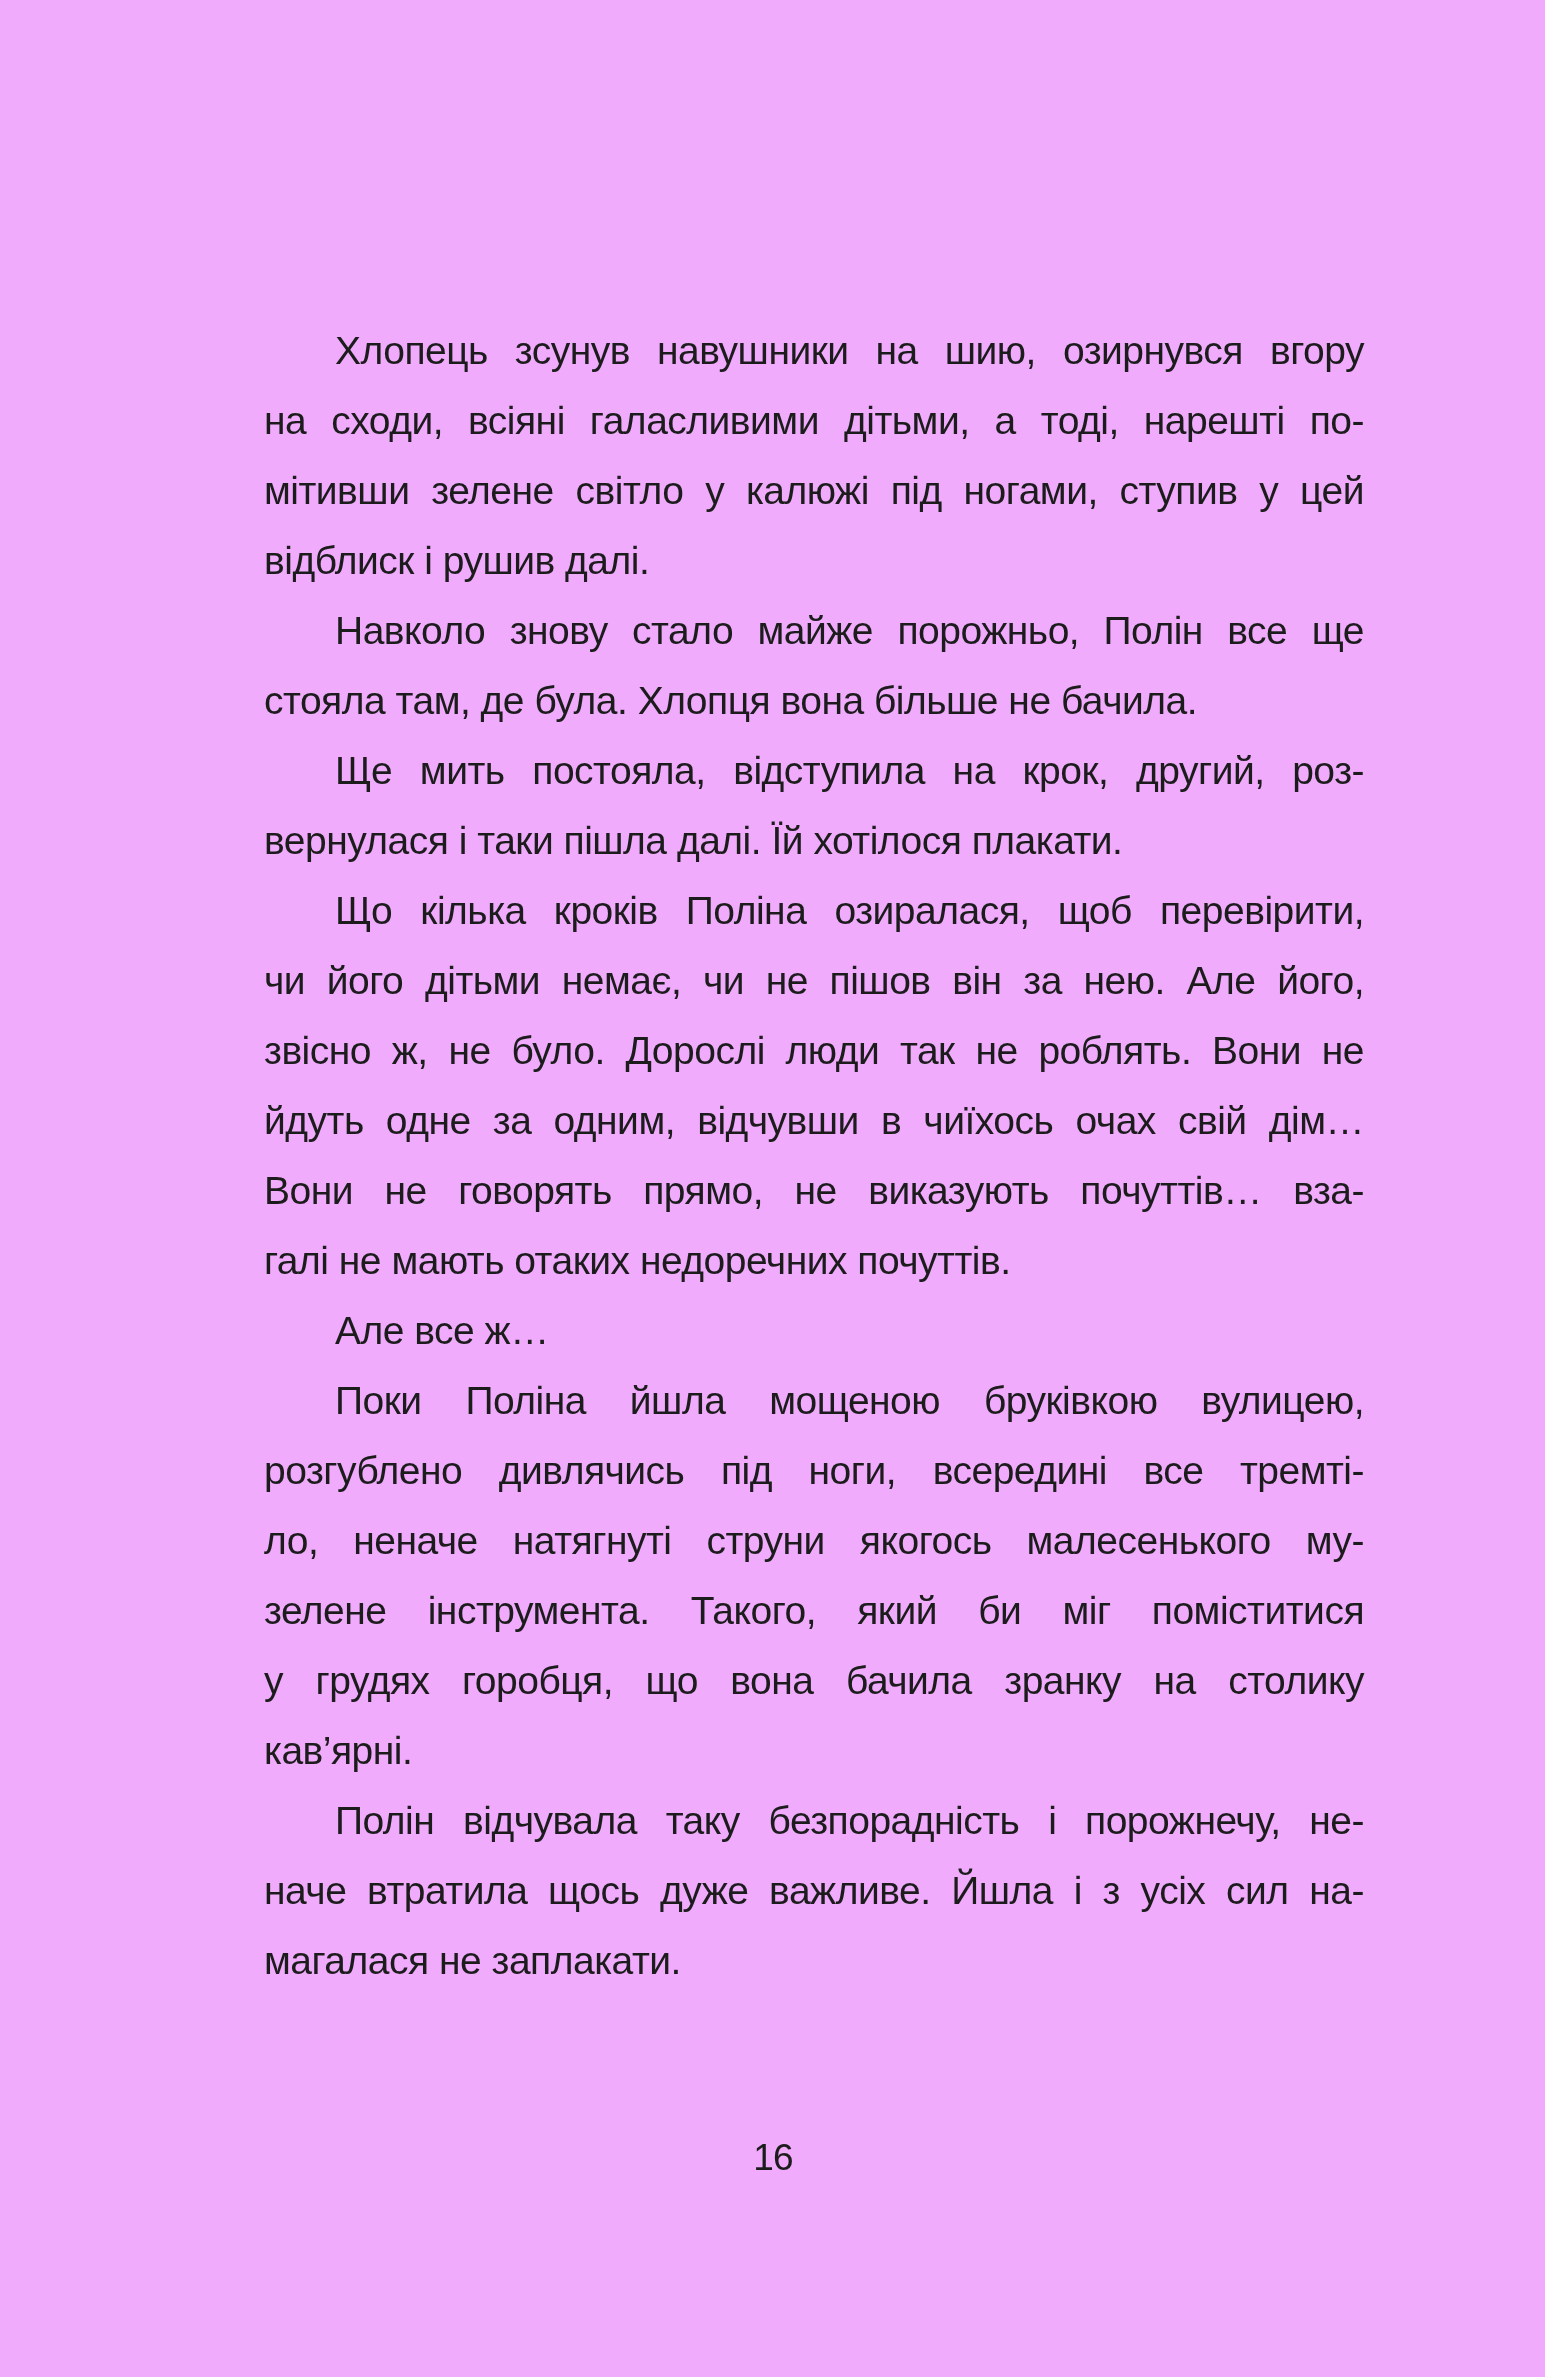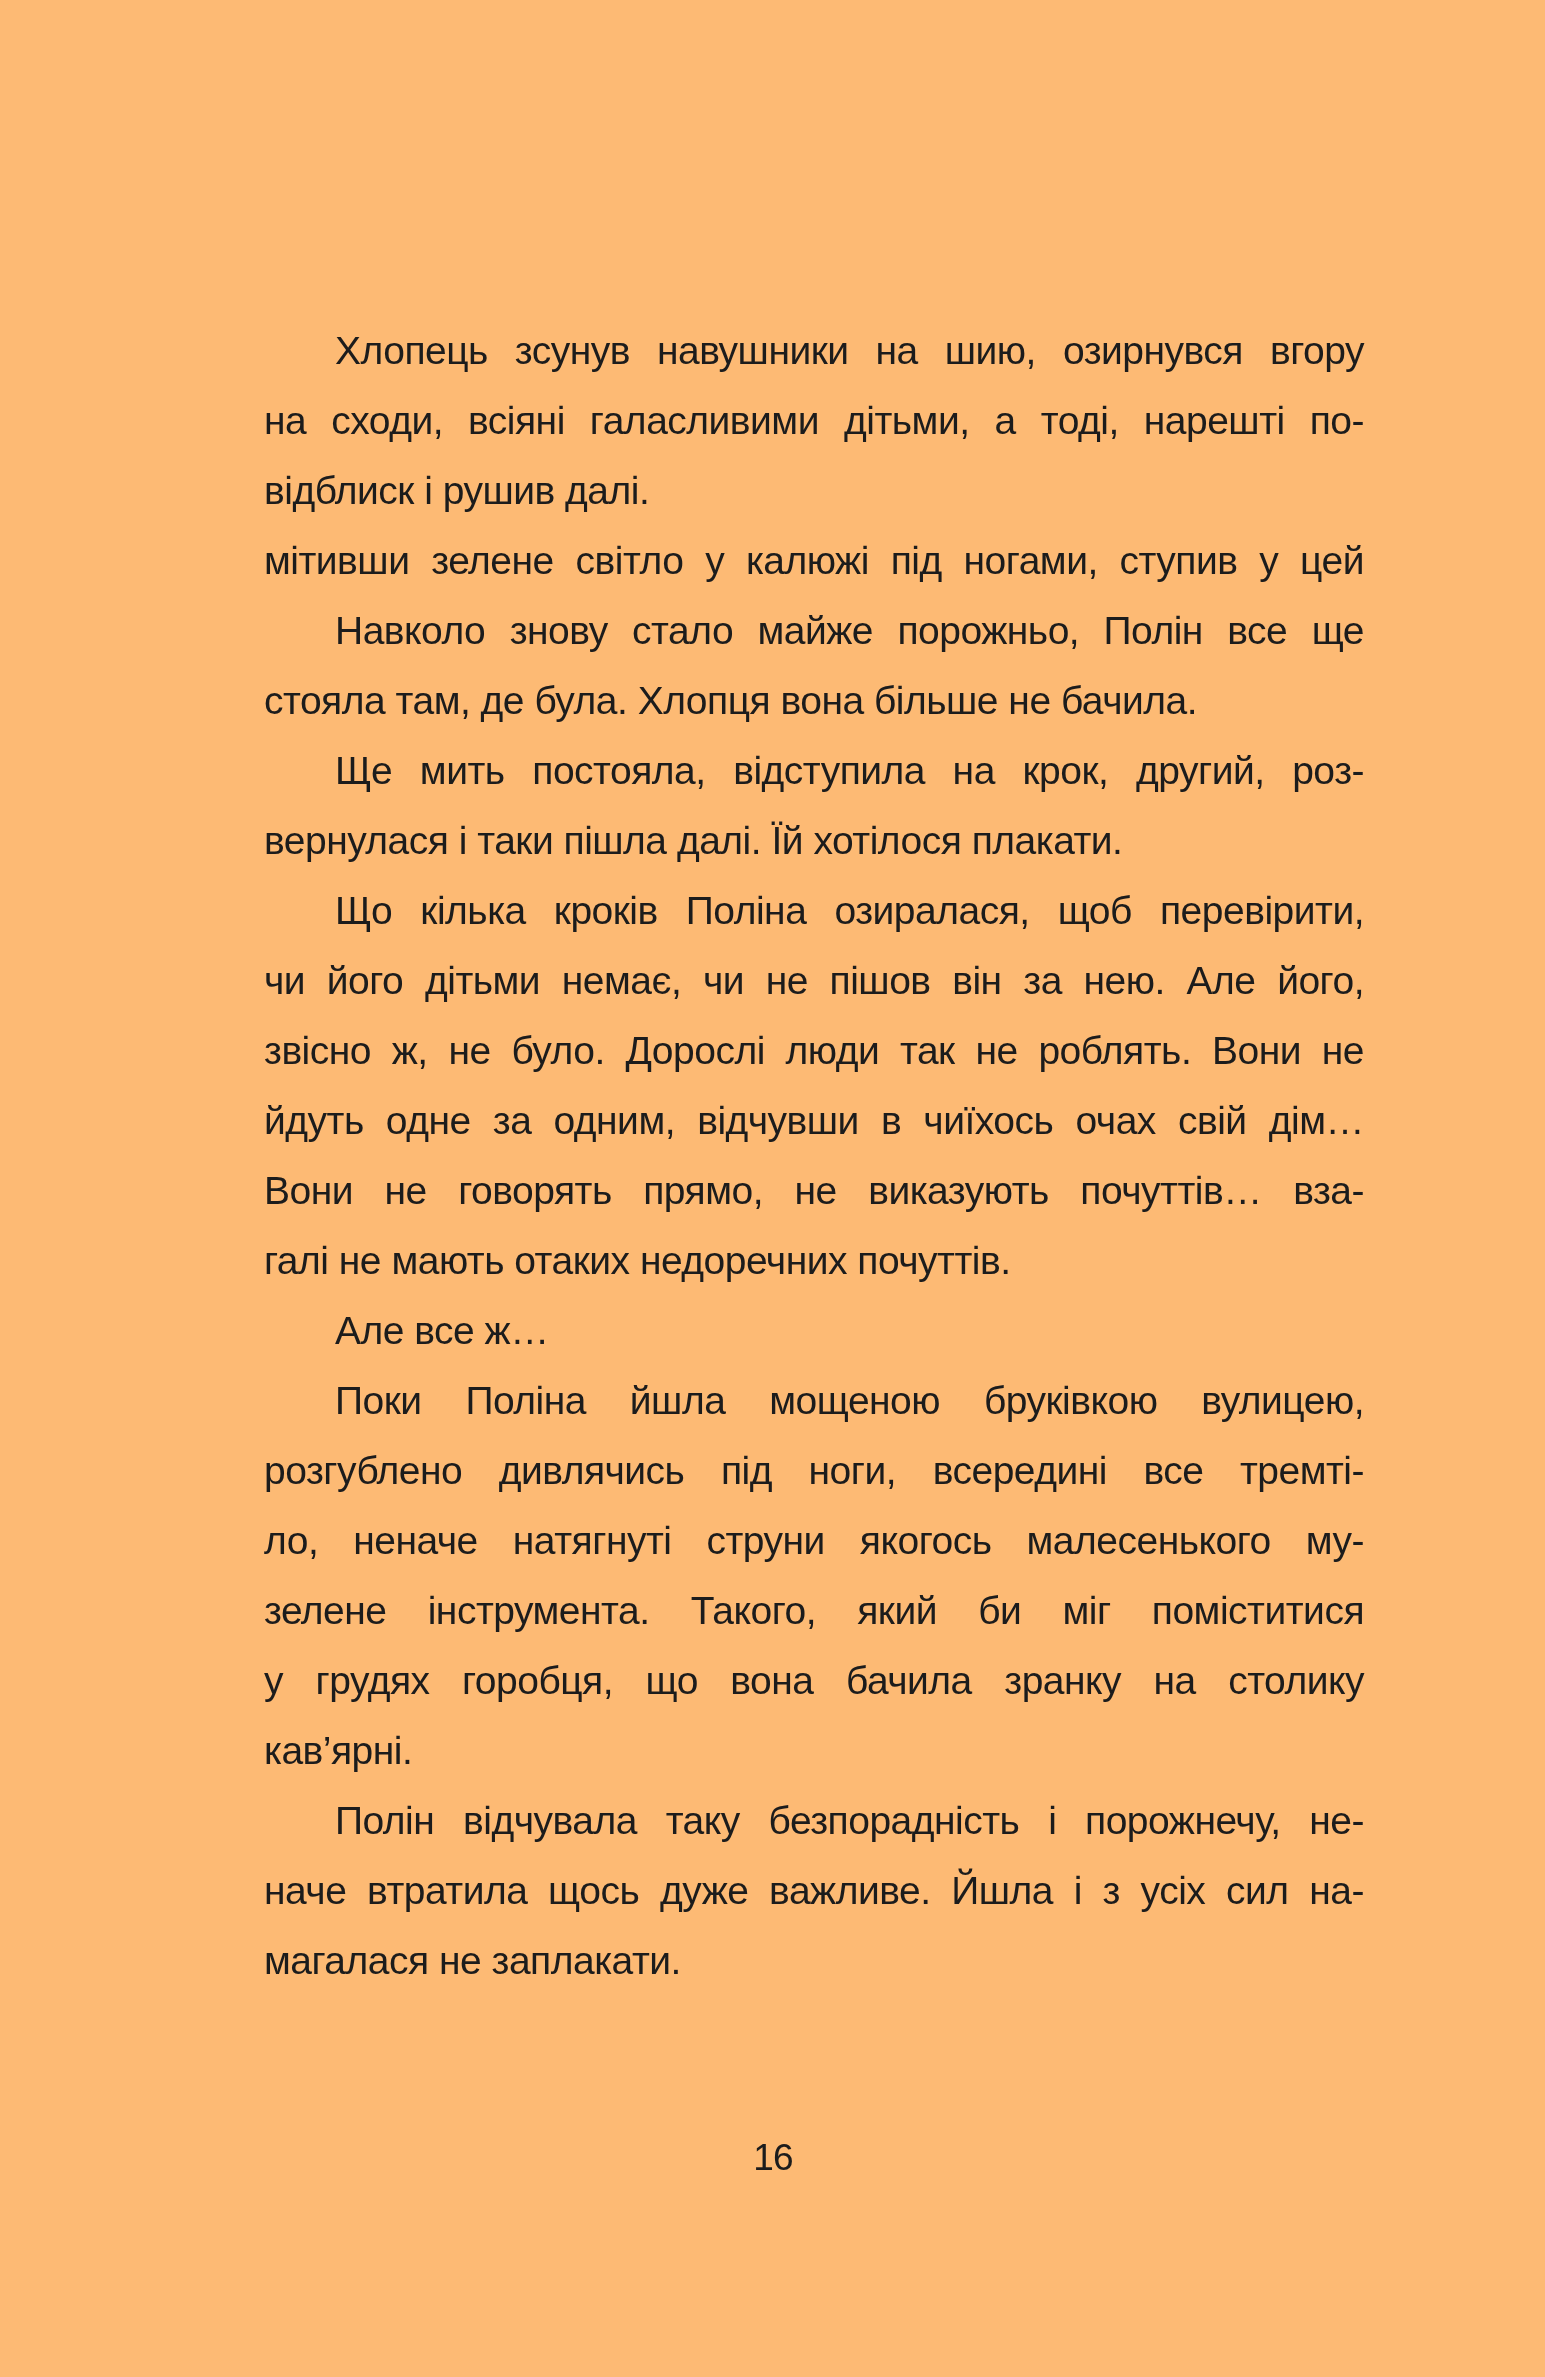--- a/index.html
+++ b/index.html
@@ -13,21 +13,21 @@
     position: relative;
     overflow: hidden;
     font-family: "Liberation Sans", "DejaVu Sans", sans-serif;
     color: #1c1c1c;
   }
   .page {
     position: absolute;
     left: 0; top: 0;
     width: 1546px;
     height: 2377px;
-    background: #fdba74;
+    background: #f0abfc;
   }
   .text-block {
     position: absolute;
     left: 264px;
     top: 316px;
     width: 1100px;
   }
   .line {
     display: block;
     height: 70px;
@@ -57,22 +57,22 @@
     letter-spacing: -0.8px;
   }
 </style>
 </head>
 <body>
 
 <div class="page">
   <div class="text-block" id="text-block">
       <span class="line indent">Хлопець зсунув навушники на шию, озирнувся вгору</span>
       <span class="line">на сходи, всіяні галасливими дітьми, а тоді, нарешті по-</span>
+      <span class="line">мітивши зелене світло у калюжі під ногами, ступив у цей</span>
       <span class="line last">відблиск і рушив далі.</span>
-      <span class="line">мітивши зелене світло у калюжі під ногами, ступив у цей</span>
       <span class="line indent">Навколо знову стало майже порожньо, Полін все ще</span>
       <span class="line last">стояла там, де була. Хлопця вона більше не бачила.</span>
       <span class="line indent">Ще мить постояла, відступила на крок, другий, роз-</span>
       <span class="line last">вернулася і таки пішла далі. Їй хотілося плакати.</span>
       <span class="line indent">Що кілька кроків Поліна озиралася, щоб перевірити,</span>
       <span class="line">чи його дітьми немає, чи не пішов він за нею. Але його,</span>
       <span class="line">звісно ж, не було. Дорослі люди так не роблять. Вони не</span>
       <span class="line">йдуть одне за одним, відчувши в чиїхось очах свій дім…</span>
       <span class="line">Вони не говорять прямо, не виказують почуттів… вза-</span>
       <span class="line last">галі не мають отаких недоречних почуттів.</span>

